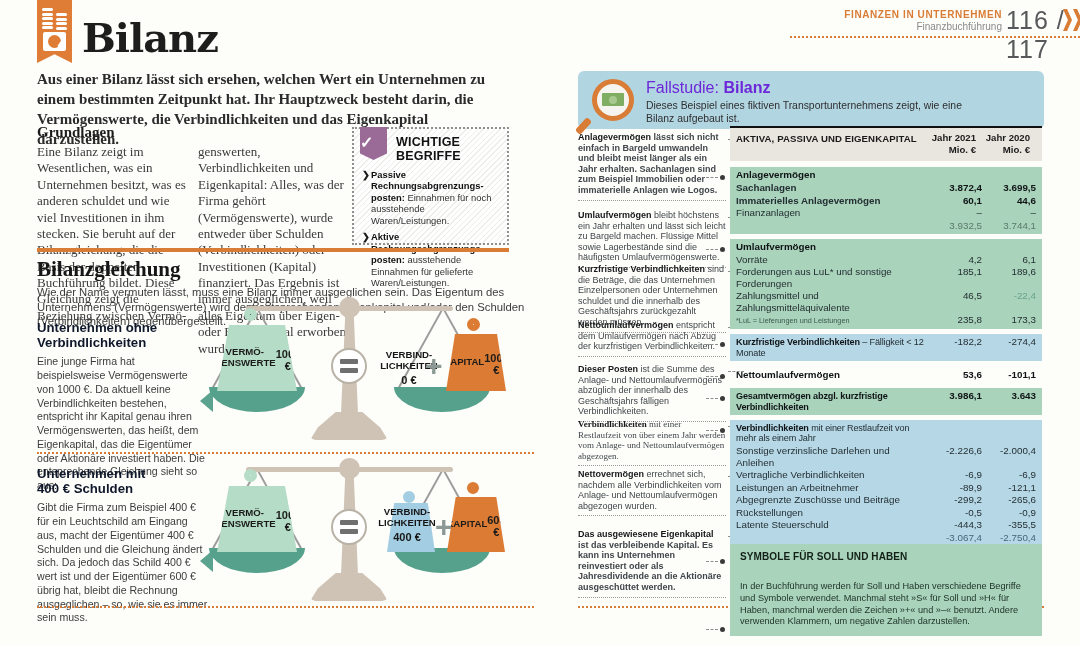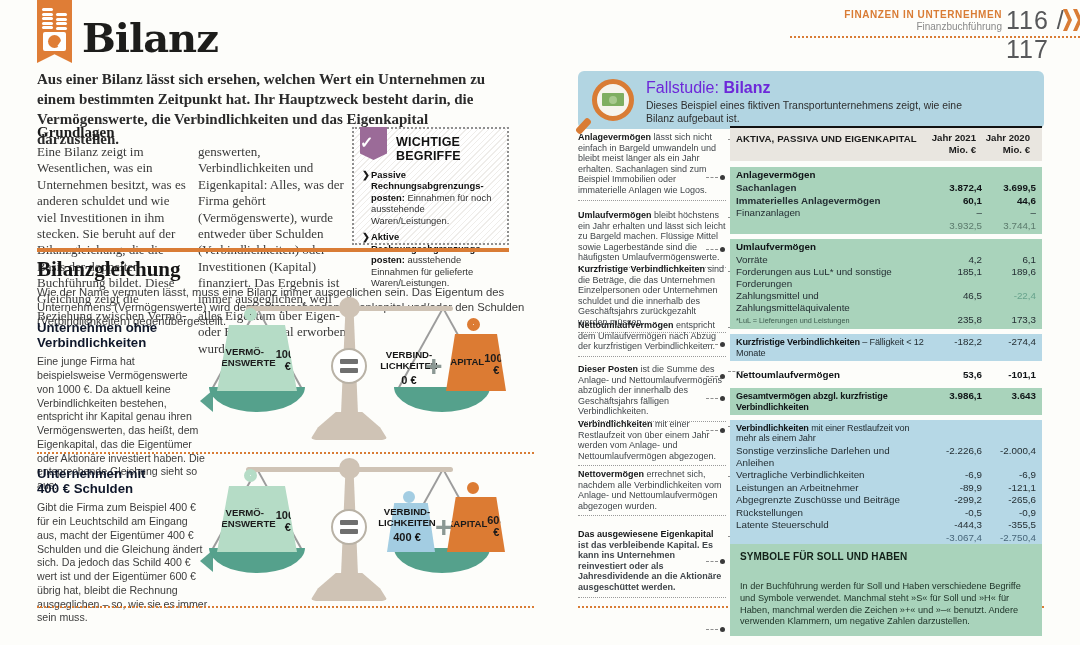--- a/index.html
+++ b/index.html
@@ -286,26 +286,26 @@
     <div class="fs-note">
         <i></i>
       </div>
   </div>
   <div class="fs-handle" data-name="magnifier-handle"></div>
   <div class="fs-title" data-name="fallstudie-title"><span>Fallstudie: </span><b>Bilanz</b></div>
   <div class="fs-body" data-name="fallstudie-body">Dieses Beispiel eines fiktiven Transportunternehmens zeigt, wie eine Bilanz aufgebaut ist.</div>
 </div>
 
 <div id="annotations" data-name="annotation-column">
-    <div class="annot" data-name="annotation-note" style="top: 132px;"><b>Anlagevermögen</b> lässt sich nicht einfach in Bargeld umwandeln und bleibt meist länger als ein Jahr erhalten. Sachanlagen sind zum Beispiel Immobilien oder immaterielle Anlagen wie Logos.</div>
+    <div class="annot" data-name="annotation-note" style="top: 132px; font-weight: bold;"><b>Anlagevermögen</b> lässt sich nicht einfach in Bargeld umwandeln und bleibt meist länger als ein Jahr erhalten. Sachanlagen sind zum Beispiel Immobilien oder immaterielle Anlagen wie Logos.</div>
     <div class="annot" data-name="annotation-note" style="top: 210px;"><b>Umlaufvermögen</b> bleibt höchstens ein Jahr erhalten und lässt sich leicht zu Bargeld machen. Flüssige Mittel sowie Lagerbestände sind die häufigsten Umlaufvermögenswerte.</div>
     <div class="annot" data-name="annotation-note" style="top: 264px;"><b>Kurzfristige Verbindlichkeiten</b> sind die Beträge, die das Unternehmen Einzelpersonen oder Unternehmen schuldet und die innerhalb des Geschäftsjahrs zurückgezahlt werden müssen.</div>
     <div class="annot" data-name="annotation-note" style="top: 320px;"><b>Nettoumlaufvermögen</b> entspricht dem Umlaufvermögen nach Abzug der kurzfristigen Verbindlichkeiten.</div>
     <div class="annot" data-name="annotation-note" style="top: 364px;"><b>Dieser Posten</b> ist die Summe des Anlage- und Nettoumlaufvermögens abzüglich der innerhalb des Geschäftsjahrs fälligen Verbindlichkeiten.</div>
-    <div class="annot" data-name="annotation-note" style="top: 419px;"><b>Verbindlichkeiten</b> mit einer Restlaufzeit von über einem Jahr werden vom Anlage- und Nettoumlaufvermögen abgezogen.</div>
+    <div class="annot" data-name="annotation-note" style="top: 419px; font-family: Liberation Serif, serif;"><b>Verbindlichkeiten</b> mit einer Restlaufzeit von über einem Jahr werden vom Anlage- und Nettoumlaufvermögen abgezogen.</div>
     <div class="annot" data-name="annotation-note" style="top: 469px;"><b>Nettovermögen</b> errechnet sich, nachdem alle Verbindlichkeiten vom Anlage- und Nettoumlaufvermögen abgezogen wurden.</div>
     <div class="annot" data-name="annotation-note" style="top: 529px; font-weight: bold;"><b>Das ausgewiesene Eigenkapital</b> ist das verbleibende Kapital. Es kann ins Unternehmen reinvestiert oder als Jahresdividende an die Aktionäre ausgeschüttet werden.</div>
   </div>
 
 <div class="abs btable" data-name="balance-table">
   <div class="thead" data-name="table-header">
     <div class="th-label" data-name="table-title">AKTIVA, PASSIVA UND EIGENKAPITAL</div>
     <div class="th-col" data-name="col-header-2021">
       <span>Jahr 2021</span>
         <span>Mio. €</span>

